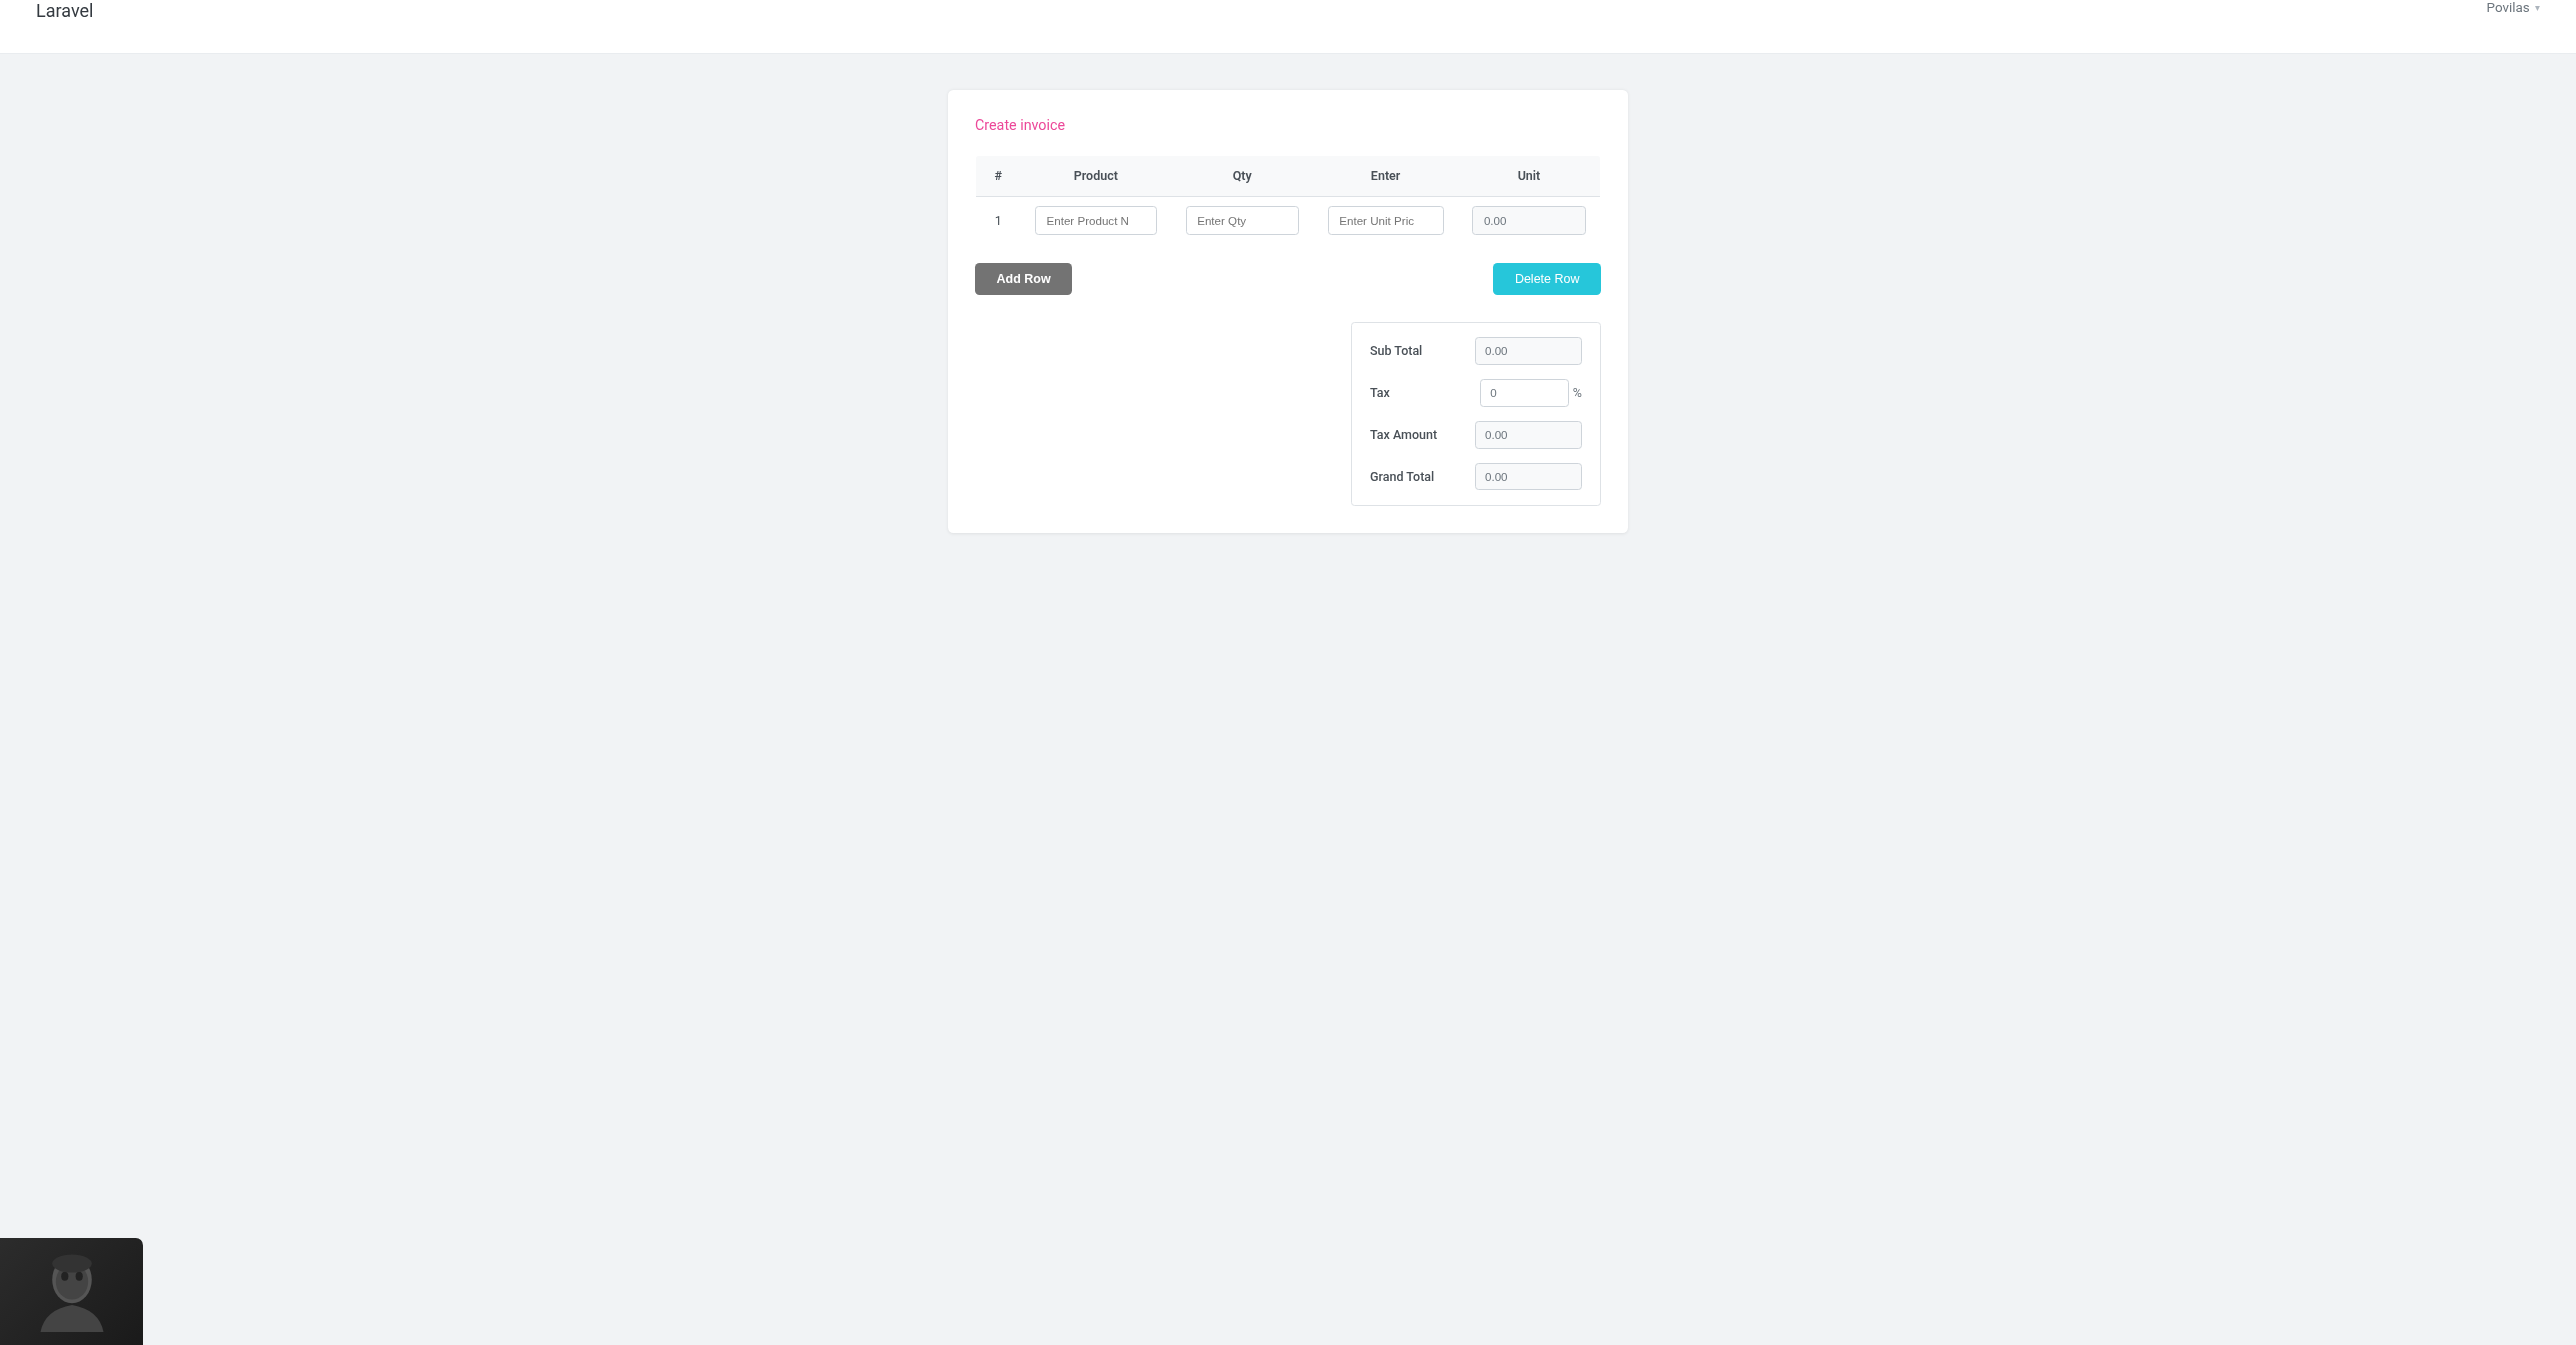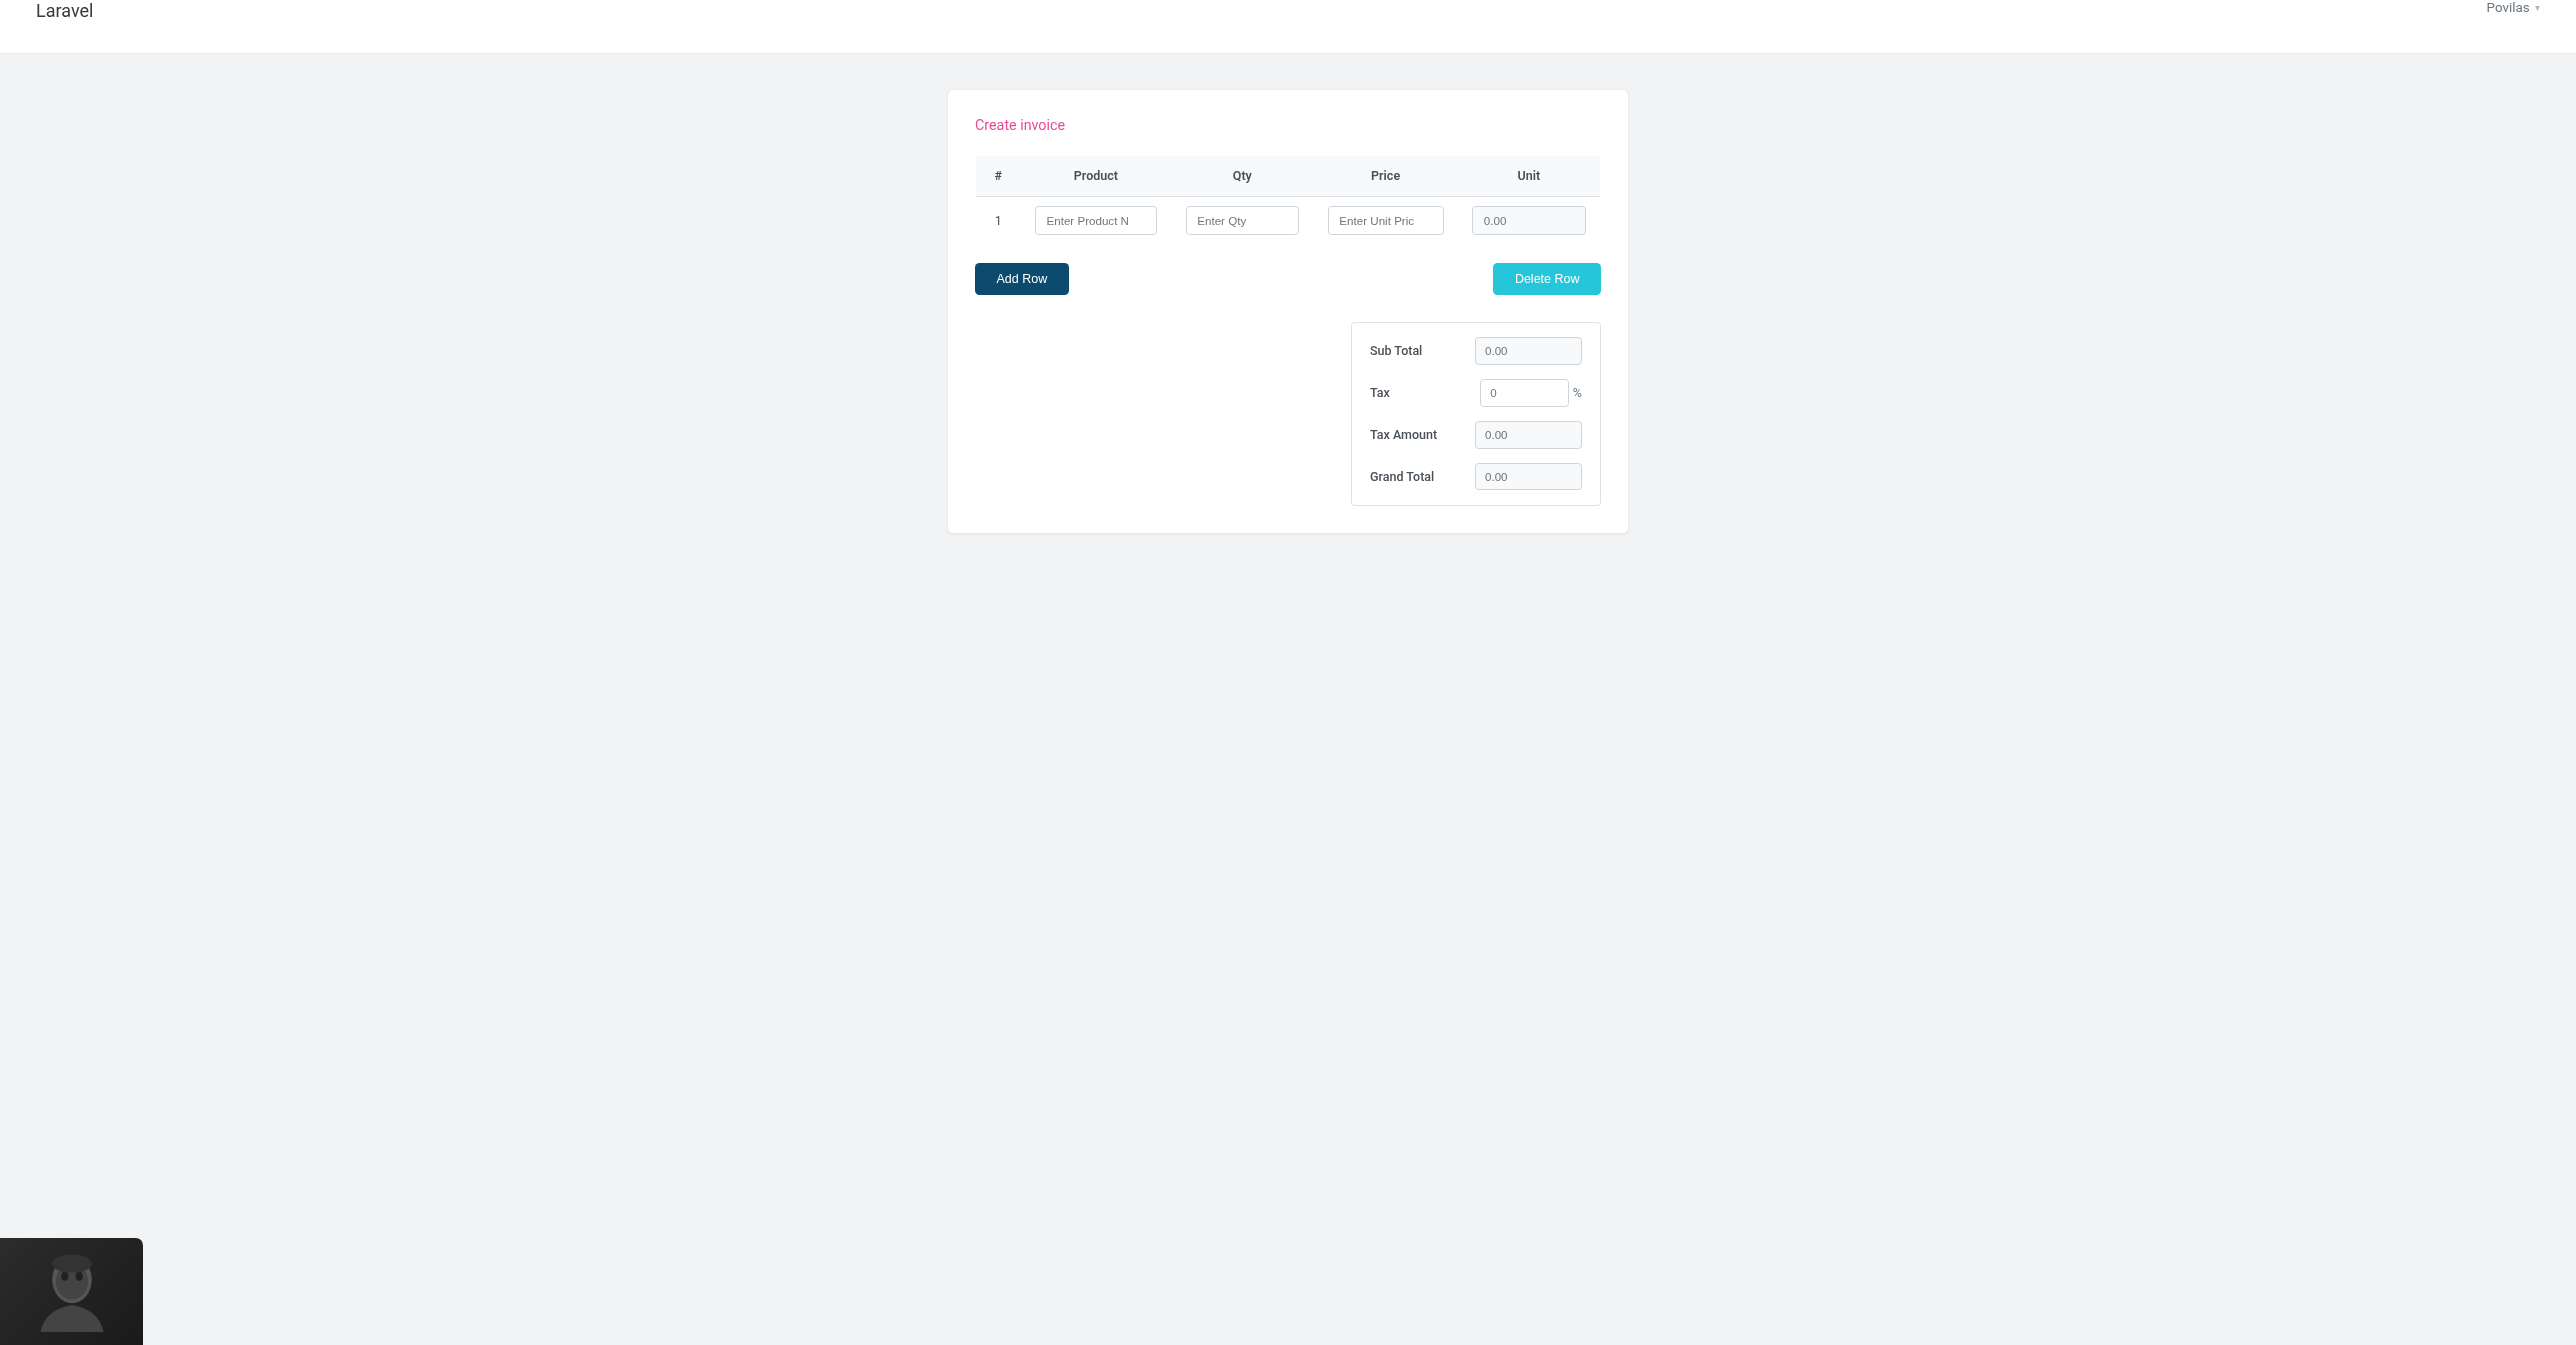--- a/index.html
+++ b/index.html
@@ -145,22 +145,23 @@
       padding: 9px 21.5px;
       border: none;
       border-radius: 4.5px;
       font-size: 12.5px;
       font-weight: 500;
       cursor: pointer;
       transition: background-color 0.15s;
     }
 
     .btn-primary {
-      background-color: #0c4a6e;
+      background-color: #737373;
       color: #ffffff;
+      font-weight: bold;
     }
 
     .btn-danger {
       background-color: #26c6da;
       color: #ffffff;
     }
 
     
     .totals-section {
       display: flex;
@@ -257,21 +258,21 @@
   <div class="card">
 
     <div class="card-title">Create invoice</div>
 
     <table class="invoice-table">
       <thead>
         <tr>
           <th>#</th>
           <th>Product</th>
           <th>Qty</th>
-          <th>Price</th>
+          <th>Enter</th>
           <th>Unit</th>
         </tr>
       </thead>
       <tbody id="invoice-rows">
         <tr>
           <td>1</td>
           <td>
             <input type="text" class="form-input" placeholder="Enter Product N" style="">
           </td>
           <td>

